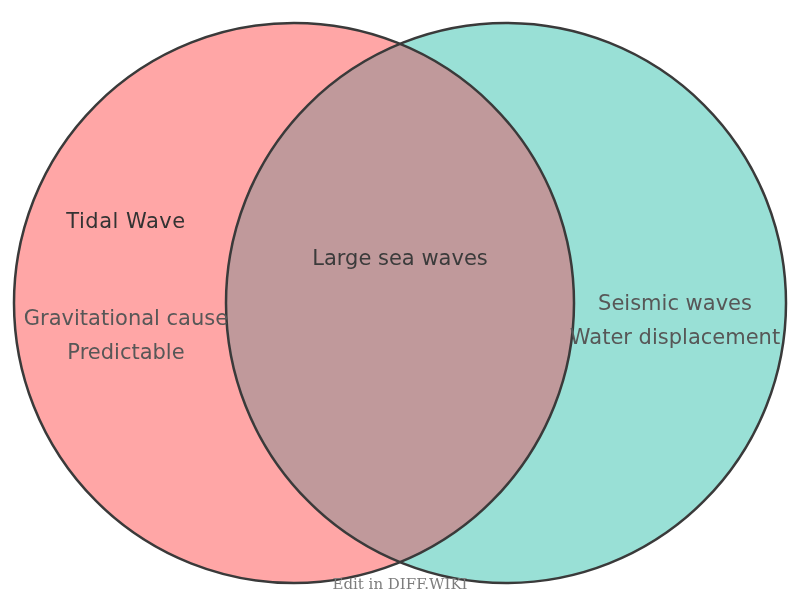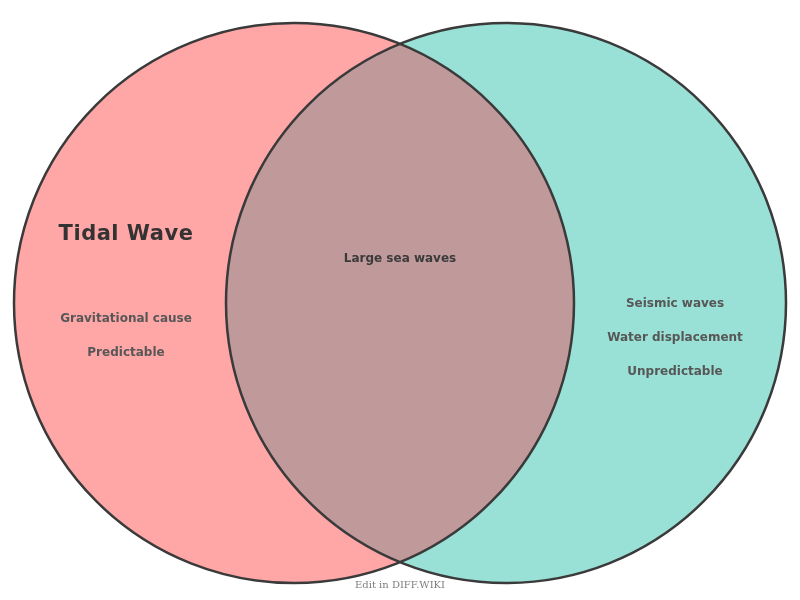--- a/index.html
+++ b/index.html
@@ -24,54 +24,53 @@
   }
   .stroke-only {
     fill: none;
     stroke-width: 2.5;
   }
   .txt {
     position: absolute;
     transform: translate(-50%, -50%);
     white-space: nowrap;
     text-align: right;
-    font-weight: bold;
-    margin-top: 12px;
+    font-weight: normal;
   }
   .set-title {
     font-size: 21px;
     color: #333333;
     letter-spacing: 0.5px;
   }
   .title-left  { left: 126px; top: 221px; }
   .title-right { left: 674px; top: 221px; }
   .item-list {
     position: absolute;
     transform: translateX(-50%);
     text-align: center;
     white-space: nowrap;
   }
   .item-list .line {
-    font-weight: bold;
-    font-size: 12px;
+    font-weight: normal;
+    font-size: 21px;
     line-height: 34px;
     height: 34px;
   }
   .side-items { color: #575757; }
   .list-left   { left: 126px; top: 286px; margin-top: 15px; }
   .list-right  { left: 675px; top: 286px; }
   .list-center { left: 400px; top: 241px; color: #3b3b3b; }
   .list-center .line { line-height: 34.5px; height: 34.5px; }
   .footer-label {
     position: absolute;
     left: 400px;
     top: 584px;
     transform: translate(-50%, -50%);
     font-family: "DejaVu Serif", serif;
-    font-size: 10px;
+    font-size: 15px;
     color: #7d7d7d;
     white-space: nowrap;
     cursor: pointer;
   }
 </style>
 </head>
 <body>
 
 <div class="stage">
 
@@ -91,18 +90,17 @@
     <div class="line">Predictable</div>
   </div>
 
   <div class="item-list list-center">
     <div class="line">Large sea waves</div>
   </div>
 
   <div class="item-list side-items list-right">
     <div class="line">Seismic waves</div>
     <div class="line">Water displacement</div>
-    <div class="line">Unpredictable</div>
   </div>
 
   <div class="footer-label">Edit in DIFF.WIKI</div>
 
 </div>
 
 </body></html>

